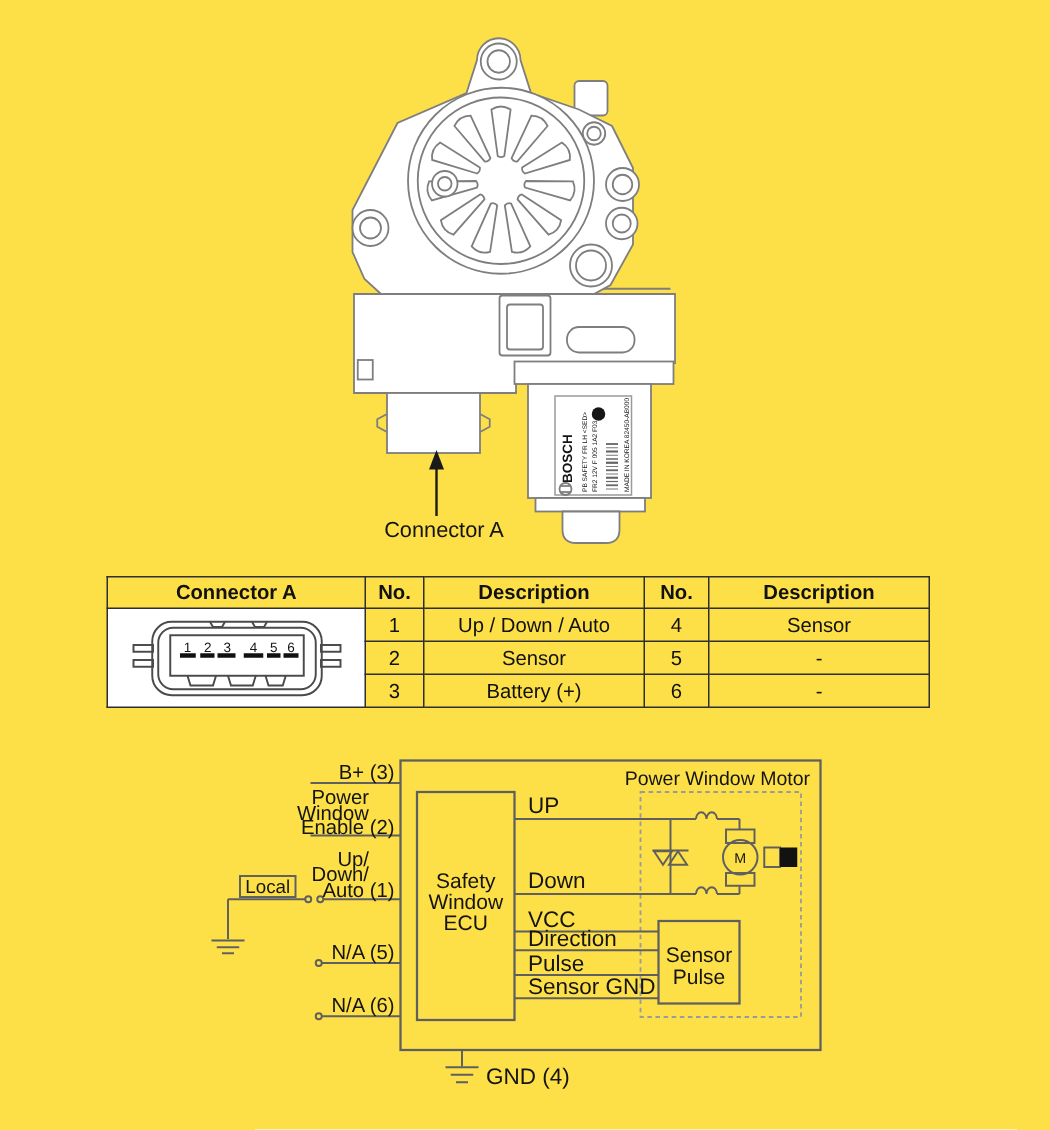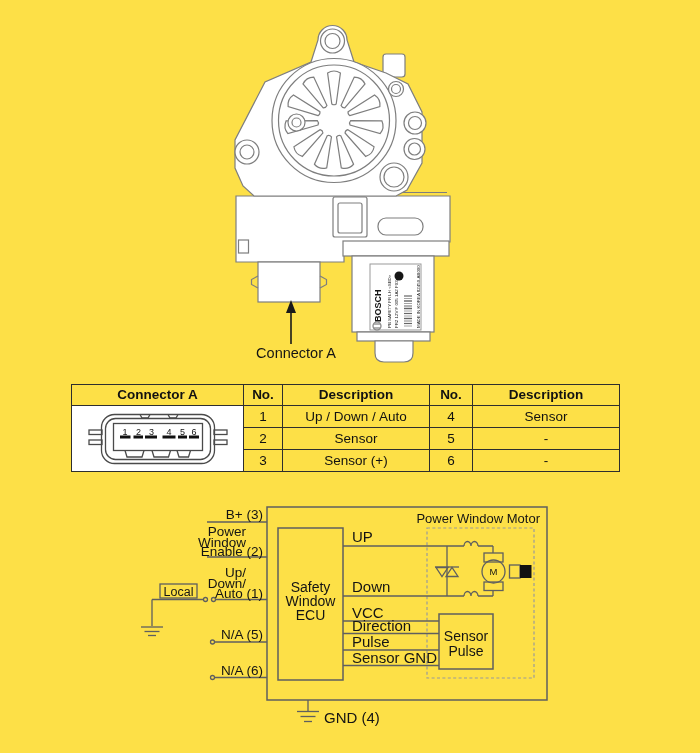--- a/index.html
+++ b/index.html
@@ -178,21 +178,21 @@
       <td>Sensor</td>
     </tr>
     <tr>
       <td>2</td>
       <td>Sensor</td>
       <td>5</td>
       <td>-</td>
     </tr>
     <tr>
       <td>3</td>
-      <td>Sensor (+)</td>
+      <td>Battery (+)</td>
       <td>6</td>
       <td>-</td>
     </tr>
   </tbody>
     </table>
 
   <svg class="circuit-svg" width="700" height="263" viewBox="0 490 700 263">
 
     <rect class="boxline" x="267" y="507" width="280" height="193"></rect>
 

